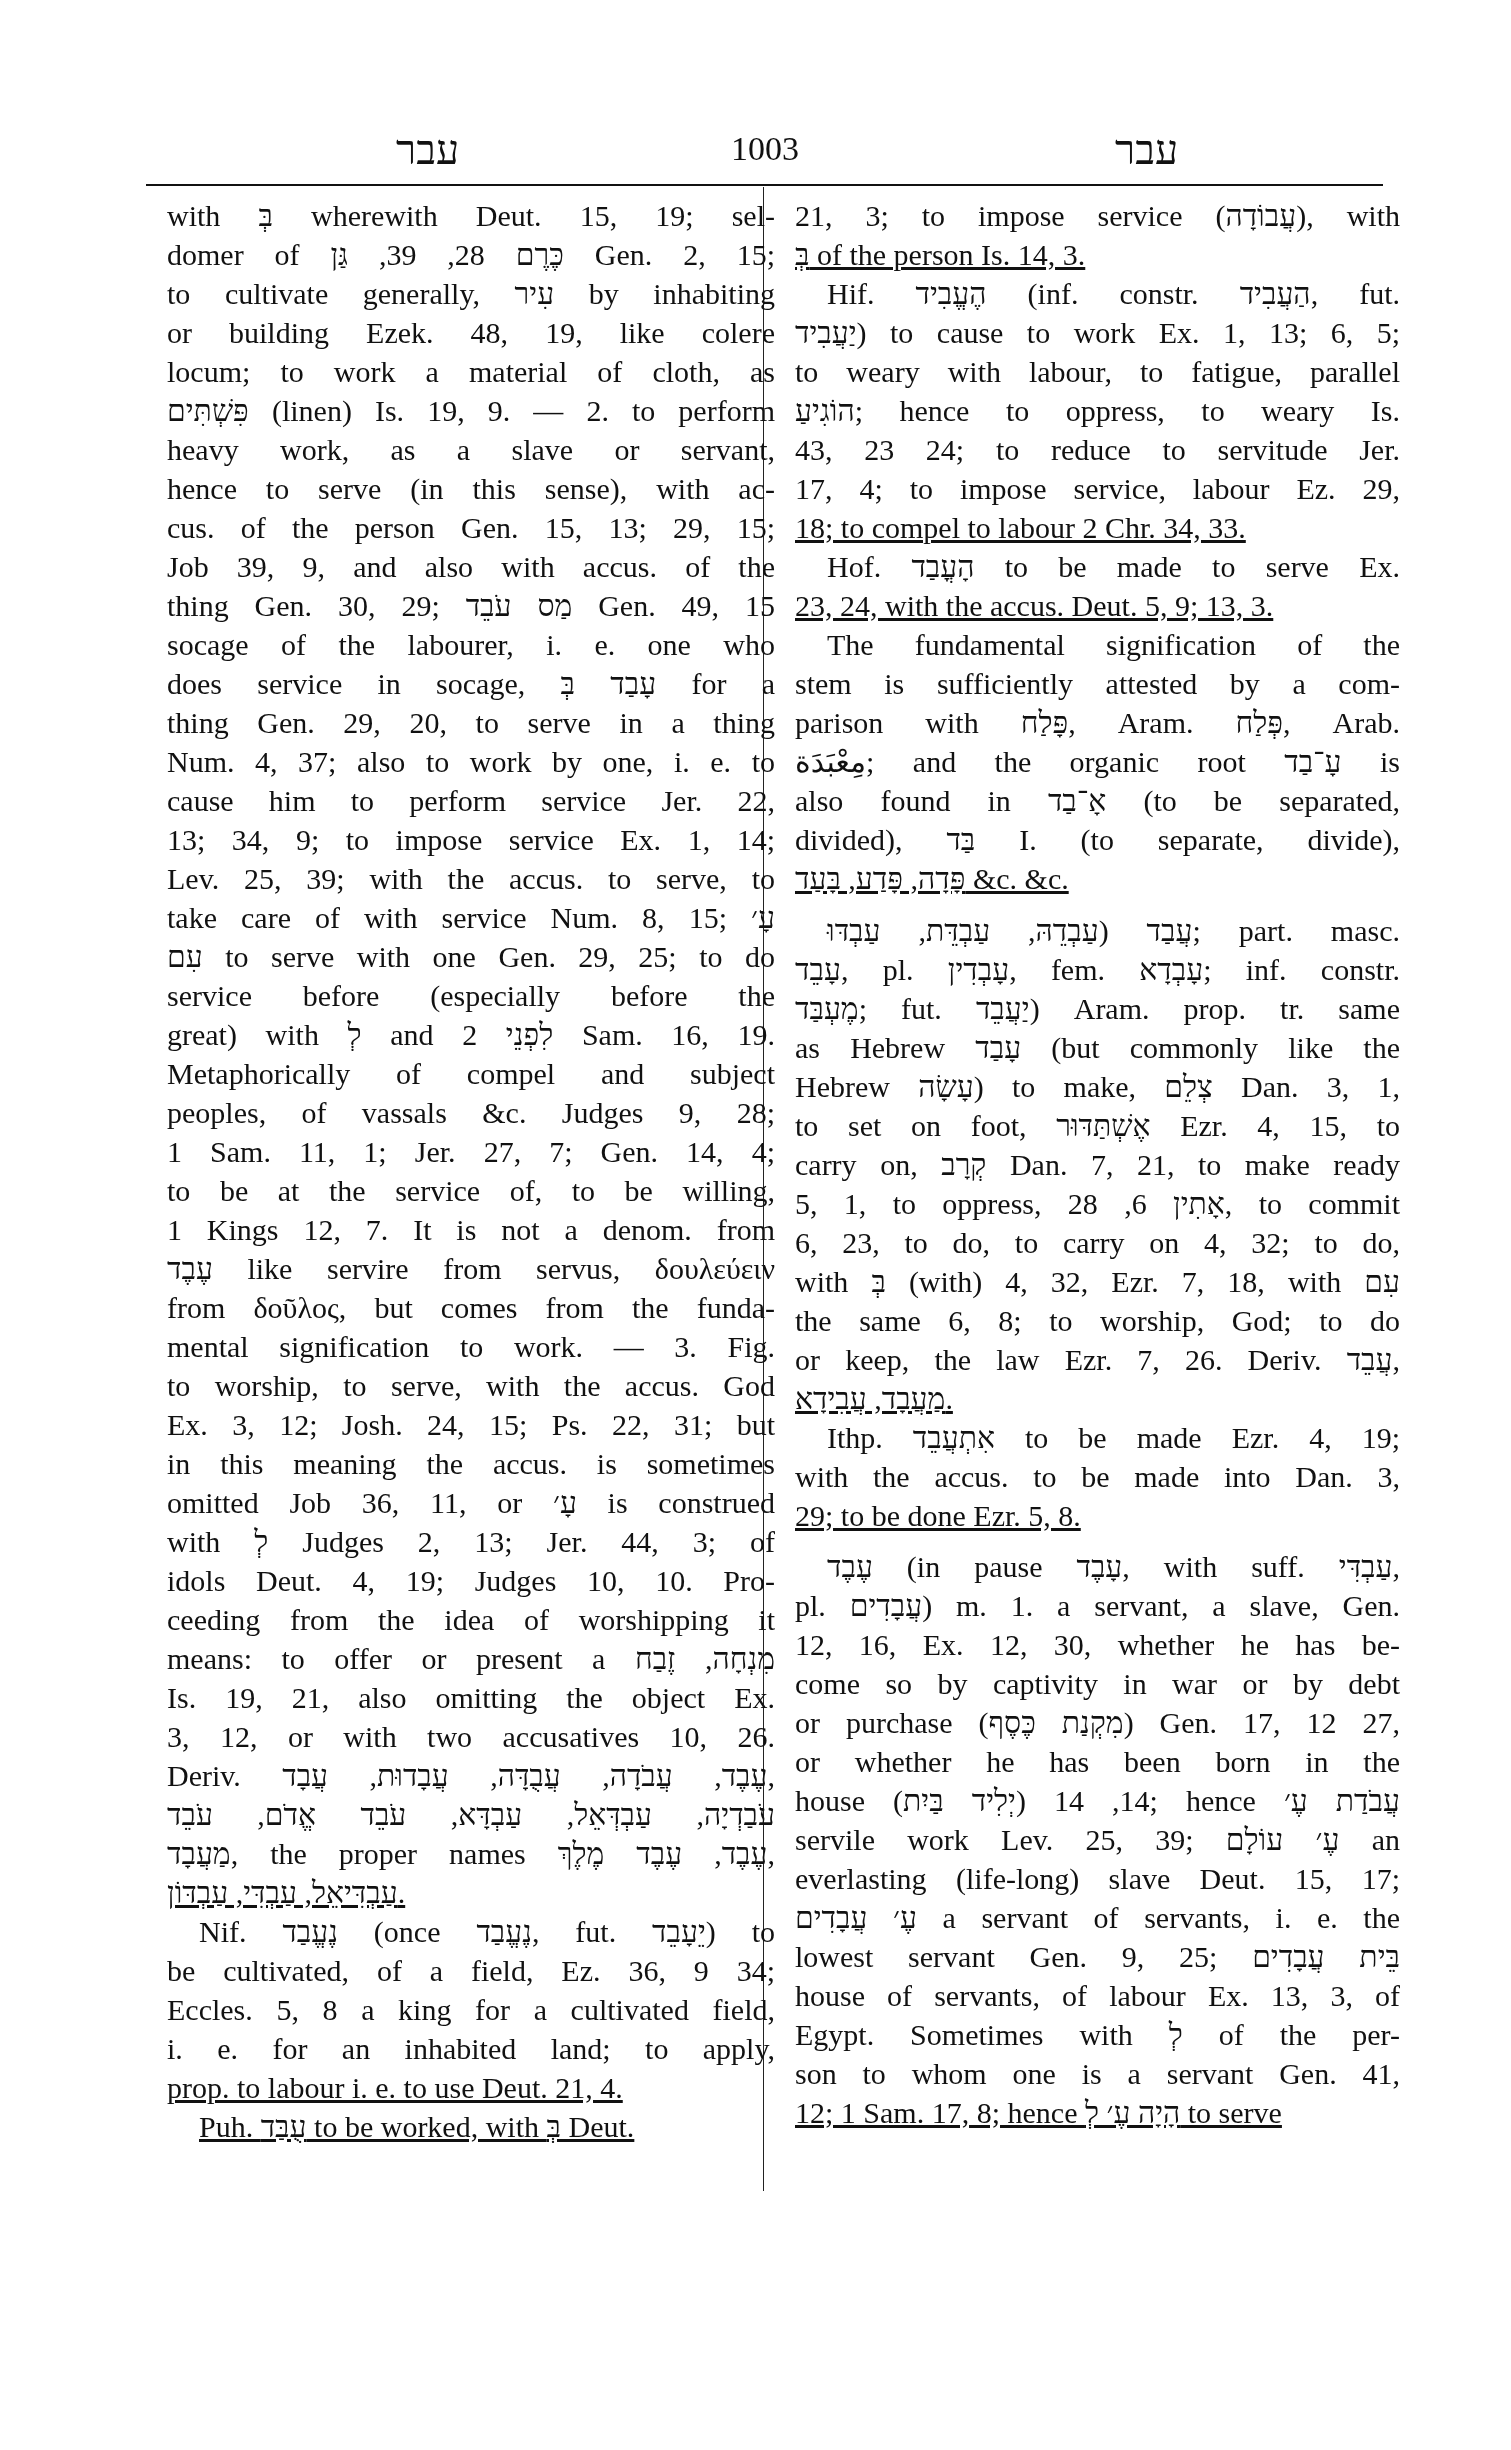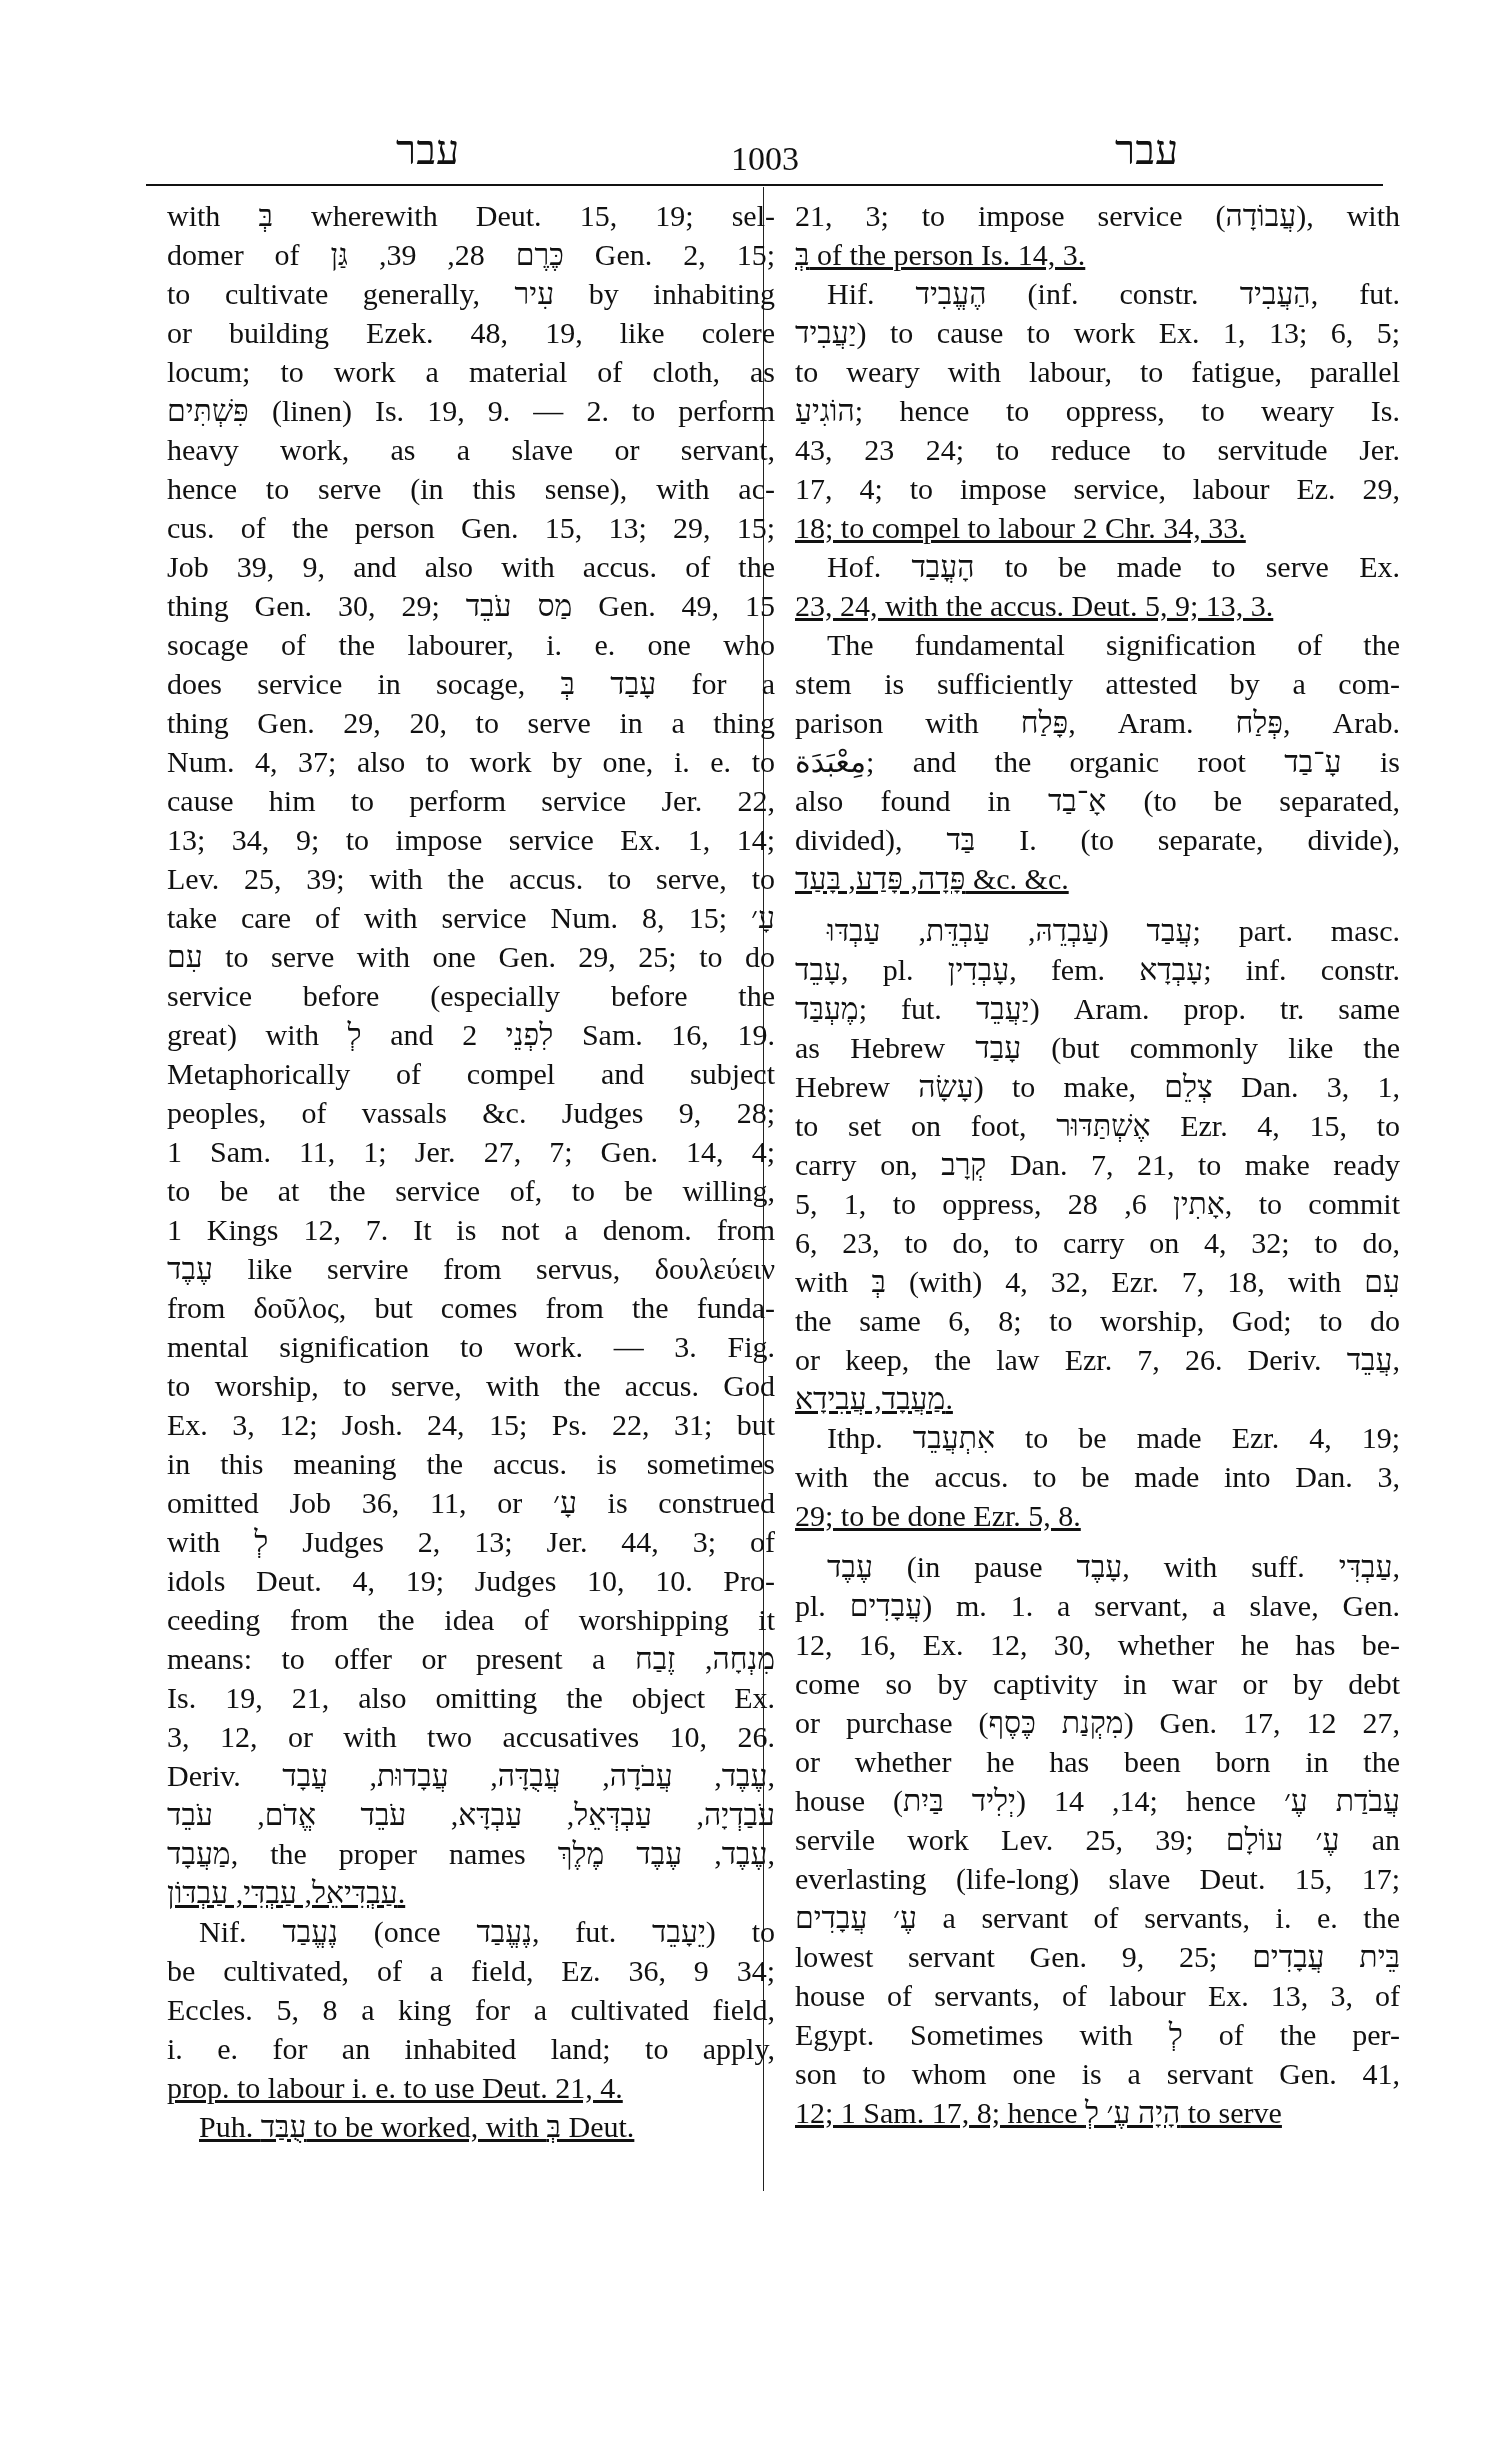--- a/index.html
+++ b/index.html
@@ -2,21 +2,21 @@
 <html style="font-size:14.4px"><head>
 <meta charset="utf-8">
 <style>
   html, body { margin:0; padding:0; background:#ffffff; }
   body { width:1512px; height:2450px; position:relative; overflow:hidden;
          font-family:"DejaVu Serif", "Liberation Serif", serif; color:#111; }
   .header { position:absolute; top:126px; left:144px; width:1241px; height:56px; }
   .hw { position:absolute; top:0; font-size:41px; font-weight:normal; font-family:"DejaVu Serif", serif; direction:rtl; }
   .hw.left { left:252px; }
   .hw.right { left:971px; }
-  .pagenum { position:absolute; top:14px; left:576px; width:90px; text-align:center; font-size:34px; font-family:"Liberation Serif", serif; }
+  .pagenum { position:absolute; top:4px; left:576px; width:90px; text-align:center; font-size:34px; font-family:"Liberation Serif", serif; }
   .rule { position:absolute; top:184px; left:146px; width:1237px; height:0; border-top:2.7px solid #111; }
   .divider { position:absolute; top:187px; left:763px; width:0; height:2004px; border-left:1.8px solid #222; }
   .col { position:absolute; top:196px; width:608px; font-size:30px; line-height:39px;
          font-family:"Liberation Serif", serif; text-align:justify;margin-left:20px; }
   .col.left { left:147px; }
   .col.right { left:775px; width:605px; }
   .line { display:block; white-space:nowrap; text-align-last:justify; height:39px; overflow:visible; }
   .line.last { text-align-last:left;text-decoration:underline; }
   .line.indent { padding-left:32px; }
   .gap { height:12.6px; display:block; }

